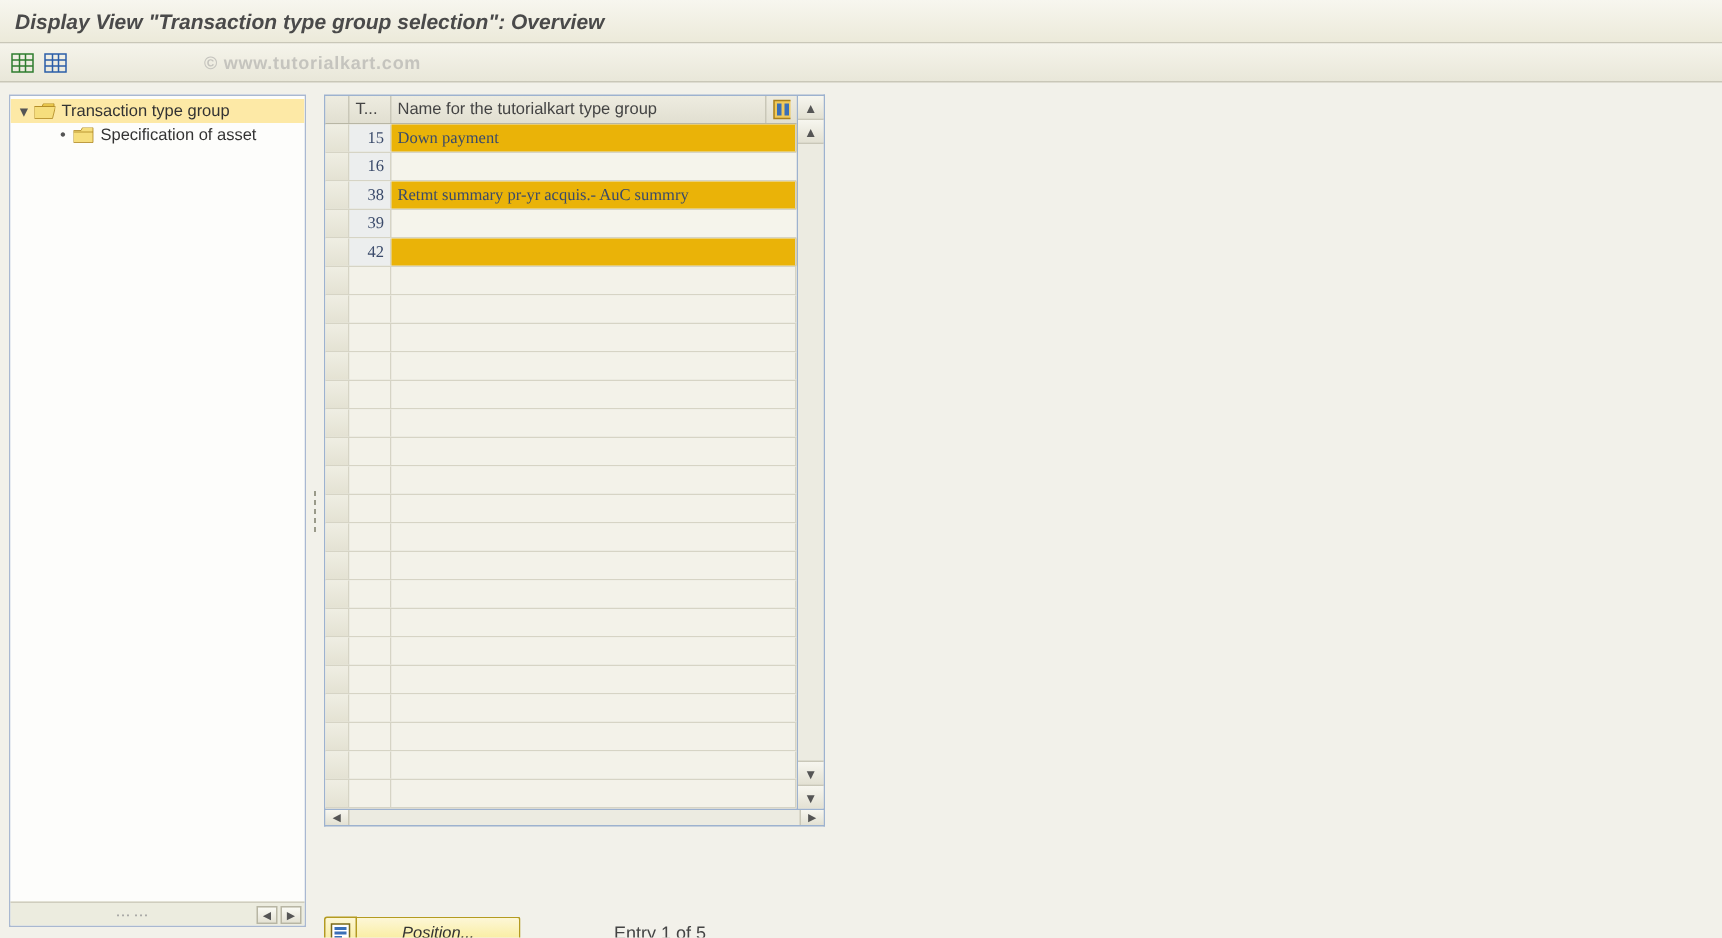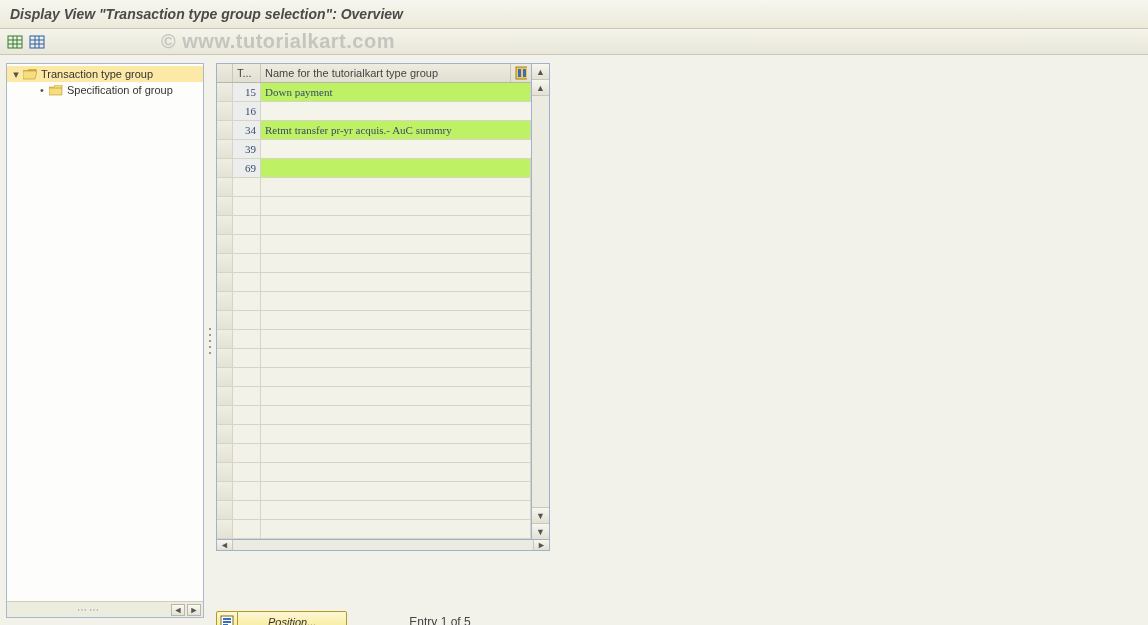--- a/index.html
+++ b/index.html
@@ -29,23 +29,23 @@
   .toolbar {
     background: linear-gradient(#f5f4eb, #e9e7d9);
     border-bottom: 1px solid #c9c7b8;
     padding: 3px 6px;
     display: flex;
     align-items: center;
     gap: 4px;
     height: 26px;
   }
   .toolbar .watermark {
-    margin-left: 111px;
+    margin-left: 86px;
     color: #c5c4be;
-    font-size: 20px;
+    font-size: 12px;
     font-weight: bold;
     letter-spacing: 0.5px;
     user-select: none;
   }
   .tb-btn {
     width: 18px;
     height: 18px;
     display: flex;
     align-items: center;
     justify-content: center;
@@ -195,21 +195,21 @@
     border-right:1px solid #d6d4c5;
     padding: 1px 4px;
     font-size:11px;
     color:#3a4a6a;
     display:flex;
     align-items:center;
     overflow:hidden;
   }
   .cell.sel { width:16px; background:linear-gradient(#efeee3,#e4e2d3); }
   .cell.code { width:28px; background:#eceeee; color:#3a4a6a; justify-content:flex-end; }
-  .cell.name { flex:1; background:#bef264; }
+  .cell.name { flex:1; background:#eab308; }
   .grid-body .row.empty .cell.code,
   .grid-body .row.empty .cell.name { background:#f3f2e9; }
   .grid-scroll {
     width:18px;
     border:1px solid #9db2cf;
     border-left:none;
     background:#f2f1e8;
     display:flex;
     flex-direction:column;
     align-self:stretch;
@@ -312,21 +312,21 @@
       </div>
 
       <div class="tree-row child">
         <span class="dot">•</span>
         <span class="folder">
           <svg width="14" height="11">
               <polygon points="0,2 5,2 6,0 13,0 13,10 0,10" fill="#f6de7d" stroke="#a9801a" stroke-width="0.5"></polygon>
               <line x1="0" y1="3" x2="13" y2="3" stroke="#a9801a" stroke-width="0.5"></line>
             </svg>
         </span>
-        <span>Specification of group</span>
+        <span>Specification of asset</span>
       </div>
 
     </div>
     <div class="sidebar-bottom">
       <span class="dots-handle">⋯⋯</span>
       <span class="sb-arrow">◄</span>
       <span class="sb-arrow">►</span>
     </div>
   </div>
 
@@ -355,30 +355,30 @@
               <div class="cell sel"></div>
               <div class="cell code">15</div>
               <div class="cell name">Down payment</div>
             </div>
             <div class="row">
               <div class="cell sel"></div>
               <div class="cell code">16</div>
             </div>
             <div class="row">
               <div class="cell sel"></div>
-              <div class="cell code">34</div>
-              <div class="cell name">Retmt transfer pr-yr acquis.- AuC summry</div>
+              <div class="cell code">38</div>
+              <div class="cell name">Retmt summary pr-yr acquis.- AuC summry</div>
             </div>
             <div class="row">
               <div class="cell sel"></div>
               <div class="cell code">39</div>
             </div>
             <div class="row">
               <div class="cell sel"></div>
-              <div class="cell code">69</div>
+              <div class="cell code">42</div>
               <div class="cell name"></div>
             </div>
             <div class="row empty">
               <div class="cell sel"></div>
               <div class="cell code"></div>
               <div class="cell name"></div>
             </div>
             <div class="row empty">
               <div class="cell sel"></div>
               <div class="cell code"></div>

